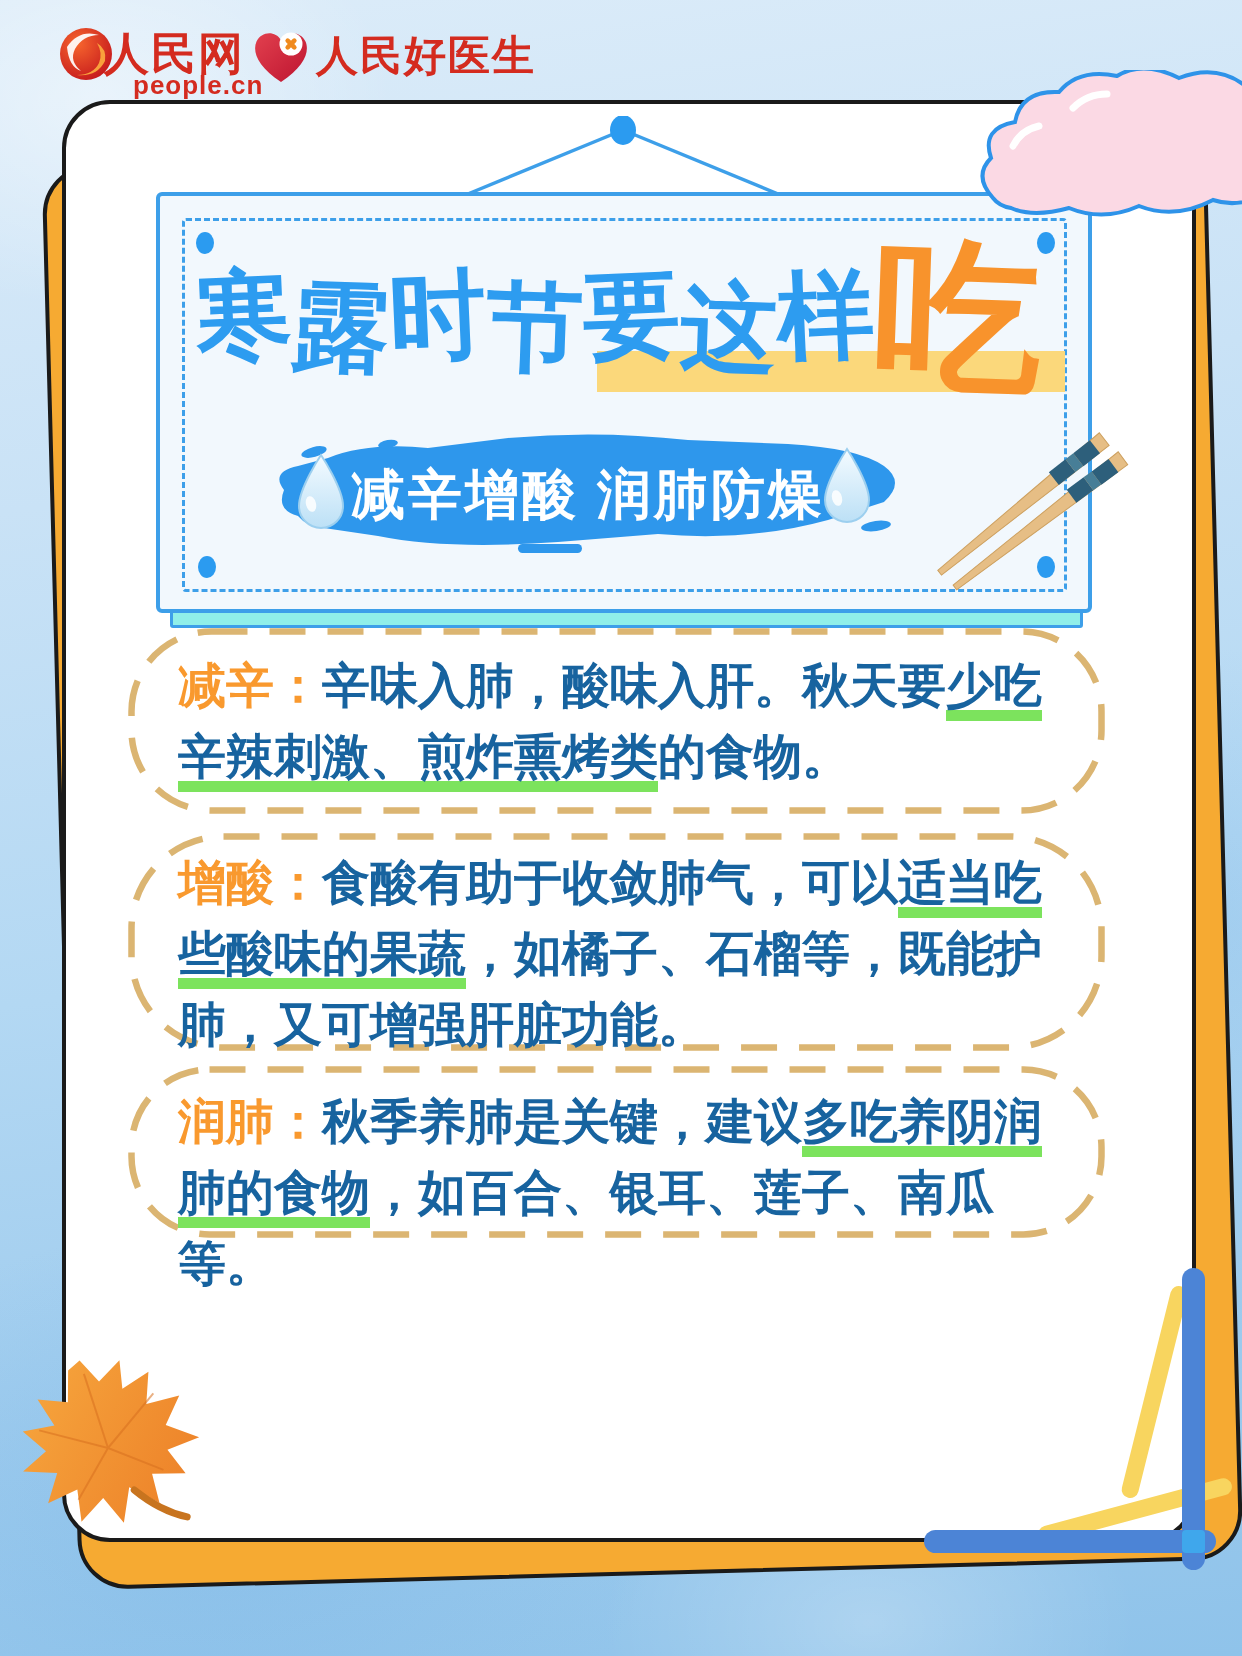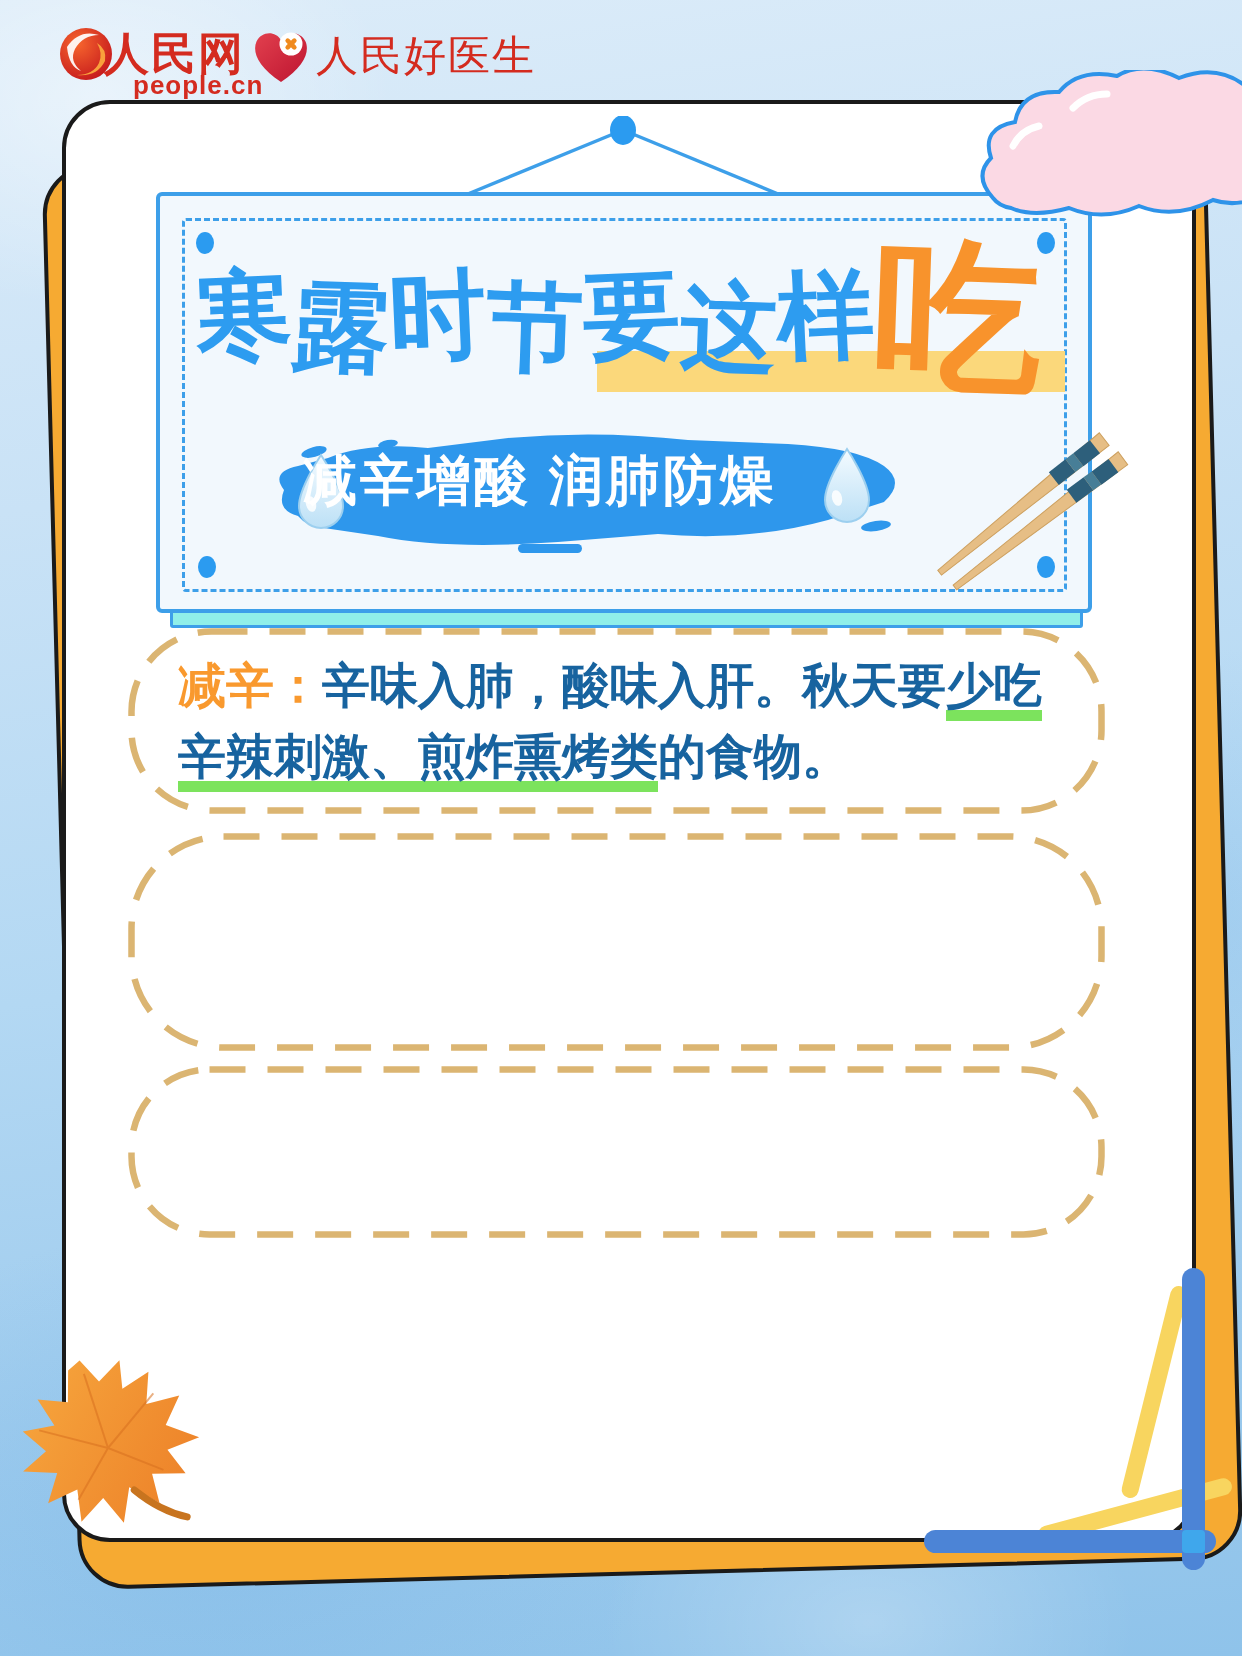--- a/index.html
+++ b/index.html
@@ -11,21 +11,21 @@
           radial-gradient(420px 300px at 8% 6%, rgba(255,255,255,.45), rgba(255,255,255,0) 70%),
           radial-gradient(500px 380px at 95% 55%, rgba(120,180,230,.25), rgba(120,180,230,0) 70%),
           radial-gradient(600px 420px at 18% 92%, rgba(110,175,228,.30), rgba(110,175,228,0) 72%),
           radial-gradient(380px 260px at 70% 98%, rgba(255,255,255,.25), rgba(255,255,255,0) 70%);}
   .abs{position:absolute;}
 
   
   .hdr{z-index:2;}
   .brand-cn{left:104px;top:24px;font-size:45px;font-weight:bold;color:#D42B1F;z-index:2;letter-spacing:2px;}
   .brand-en{left:133px;top:70px;font-size:26px;font-weight:bold;color:#D42B1F;z-index:2;letter-spacing:1px;}
-  .brand-doc{left:316px;top:28px;font-size:42px;font-weight:normal;color:#D42B1F;z-index:2;letter-spacing:2px;}
+  .brand-doc{left:316px;top:28px;font-size:42px;font-weight:bold;color:#D42B1F;z-index:2;letter-spacing:2px;}
 
   
   .card-back{left:60px;top:150px;width:1165px;height:1425px;background:#F6AA32;
              border:4px solid #1A1A1A;border-radius:50px;transform:rotate(-1.5deg);z-index:1;box-sizing:border-box;}
   .card{left:62px;top:100px;width:1134px;height:1442px;background:#FFFFFF;
         border:4.5px solid #1A1A1A;border-radius:48px;z-index:2;box-sizing:border-box;}
 
   
   .hanger{left:440px;top:116px;z-index:3;}
   .board{left:156px;top:192px;width:936px;height:421px;background:#F2F8FD;
@@ -36,21 +36,21 @@
          border-radius:4px;z-index:5;box-sizing:border-box;}
   .pin{width:18px;height:22px;border-radius:50%;background:#2B9BF0;z-index:6;}
   .t-highlight{left:597px;top:351px;width:468px;height:41px;background:#FBD87B;z-index:5;}
   .title-main{left:195px;top:268px;font-size:97px;font-weight:bold;color:#2D9CF0;z-index:6;white-space:nowrap;line-height:1.1;}
   .title-main .ch{display:inline-block;}
   .title-main .ch:nth-child(odd){transform:translateY(-5px) rotate(-2.5deg);}
   .title-main .ch:nth-child(even){transform:translateY(7px) rotate(2deg);}
   .title-accent{left:874px;top:234px;font-size:168px;font-weight:bold;color:#F8932C;
                 transform:rotate(2deg);z-index:6;line-height:1;}
   .brush{left:268px;top:424px;z-index:6;}
-  .subtitle{left:303px;top:445px;width:570px;font-size:54px;font-weight:bold;
+  .subtitle{left:303px;top:459px;width:570px;text-align:center;font-size:54px;font-weight:bold;
             color:#FFFFFF;z-index:7;letter-spacing:3px;}
   .drop-l{left:294px;top:452px;z-index:7;}
   .drop-r{left:820px;top:446px;z-index:7;}
   .chopsticks{left:925px;top:426px;z-index:7;}
 
   
   .tip-box{left:128px;width:977px;z-index:6;}
   .tip-box svg{position:absolute;left:0;top:0;}
   .tip-text{position:absolute;left:50px;right:38px;margin:0;font-size:48px;font-weight:bold;
             line-height:71px;color:#17639F;letter-spacing:0;}
@@ -171,26 +171,28 @@
     <svg width="977" height="186" viewBox="0 0 977 186">
       <rect x="3.5" y="3.5" width="970" height="179" rx="80" fill="none" stroke="#DBB572" stroke-width="6.5" stroke-dasharray="36 22"></rect>
       </svg>
     <p class="tip-text"><span class="lead">减辛：</span><span>辛味入肺，酸味入肝。秋天要</span><span class="hl">少吃辛辣刺激、煎炸熏烤类</span><span>的食物。</span></p>
   </div>
 
   <div id="box2" class="abs tip-box">
     <svg width="977" height="218" viewBox="0 0 977 218">
       <rect x="3.5" y="3.5" width="970" height="211" rx="92" fill="none" stroke="#DBB572" stroke-width="6.5" stroke-dasharray="36 22"></rect>
       </svg>
+    <p class="tip-text"><span class="lead">增酸：</span><span>食酸有助于收敛肺气，可以</span><span class="hl">适当吃些酸味的果蔬</span><span>，如橘子、石榴等，既能护肺，又可增强肝脏功能。</span></p>
   </div>
 
   <div id="box3" class="abs tip-box">
     <svg width="977" height="172" viewBox="0 0 977 172">
       <rect x="3.5" y="3.5" width="970" height="165" rx="78" fill="none" stroke="#DBB572" stroke-width="6.5" stroke-dasharray="36 22"></rect>
       </svg>
+    <p class="tip-text"><span class="lead">润肺：</span><span>秋季养肺是关键，建议</span><span class="hl">多吃养阴润肺的食物</span><span>，如百合、银耳、莲子、南瓜等。</span></p>
   </div>
 
 
   <svg class="abs cloud" width="300" height="160" viewBox="0 0 300 160">
     <path d="M18 128 Q-2 106 16 88 Q6 58 40 52 Q46 20 84 22 Q104 -2 142 6 Q168 -10 204 8 Q240 -6 268 14 L300 16 L300 118 Q268 140 238 130 Q200 150 164 136 Q128 152 94 138 Q58 148 36 138 Q24 136 18 128 Z" fill="#FBD9E4" stroke="#2E93E9" stroke-width="4"></path>
     <path d="M38 76 Q46 60 64 56" stroke="#FFFFFF" stroke-width="7" fill="none" stroke-linecap="round"></path>
     <path d="M98 38 Q112 24 132 24" stroke="#FFFFFF" stroke-width="7" fill="none" stroke-linecap="round"></path>
   </svg>
 
   <svg class="abs leaf" width="200" height="200" viewBox="0 0 200 200">

